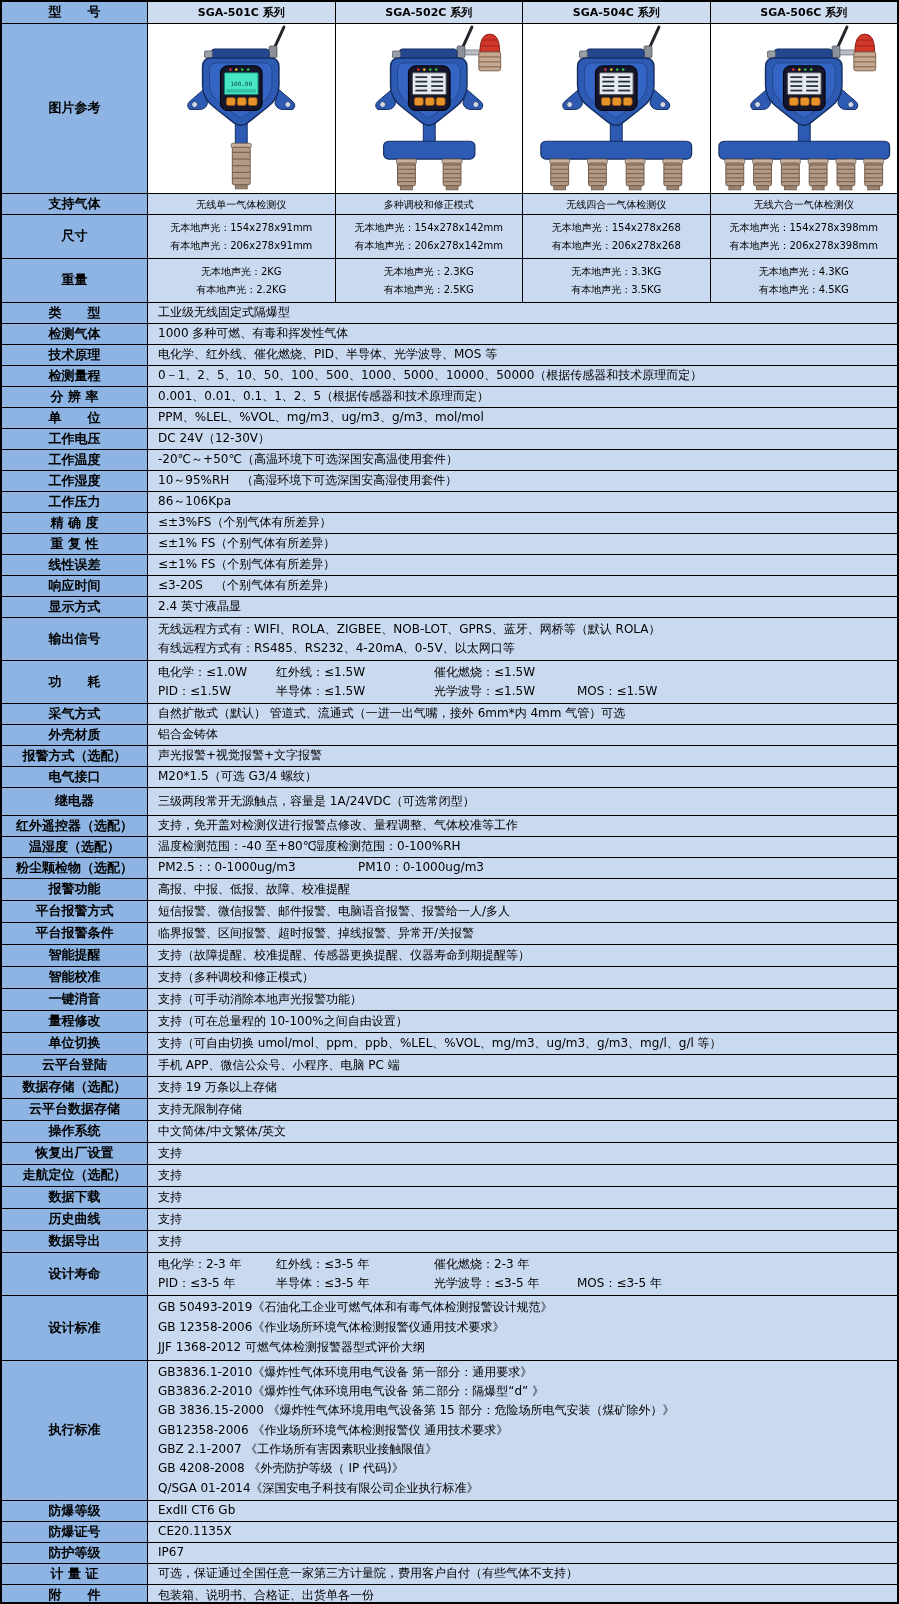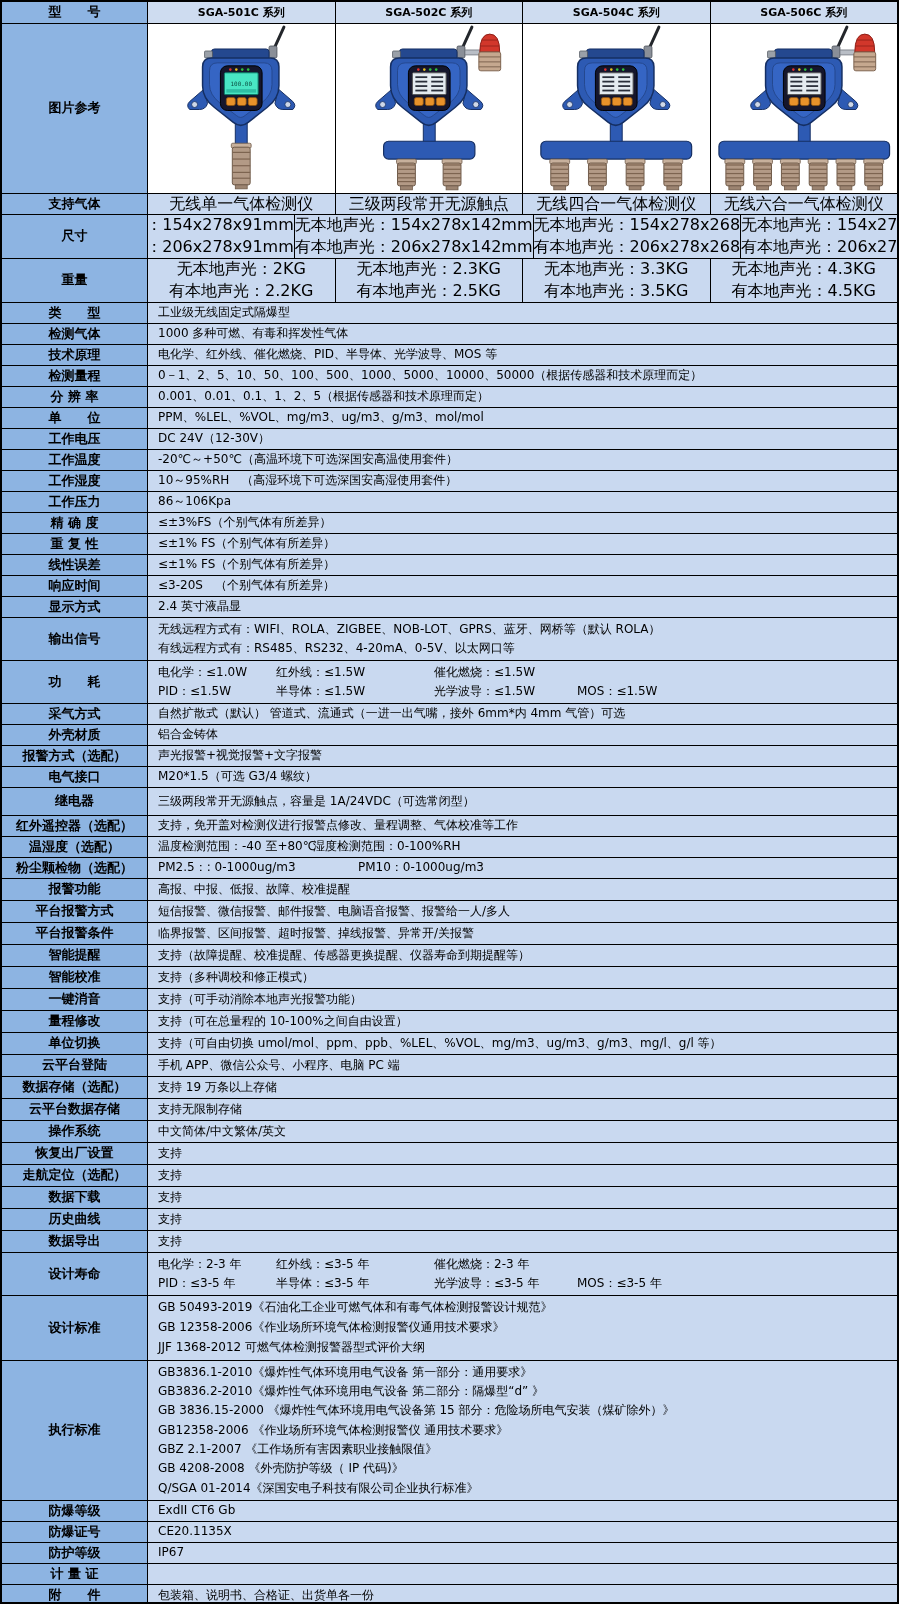--- a/index.html
+++ b/index.html
@@ -44,21 +44,21 @@
     flex:1 1 0;background:var(--value-bg);
     display:flex;flex-direction:column;justify-content:center;
     font-size:12px;overflow:hidden;
   }
   .value-area.pad{padding-left:10px;}
   .value-area.multi{justify-content:space-evenly;}
   .value-area.cols{flex-direction:row;align-items:stretch;padding-left:0;}
   .vcell{
     flex:1 1 0;border-right:1px solid var(--border);
     display:flex;flex-direction:column;align-items:center;justify-content:space-evenly;
-    text-align:center;font-size:16px;line-height:1.1;
+    text-align:center;font-size:10px;line-height:1.1;
   }
   .line{white-space:nowrap;line-height:1.3;}
   .tabs .seg{display:inline-block;white-space:nowrap;vertical-align:top;}
 </style>
 </head>
 <body>
 
 <div class="spec-table">
   <div class="row header-row">
     <div class="cell label-cell">型　　号</div>
@@ -362,21 +362,21 @@
       </div>
   </div>
   <div id="spec-rows">
       <div class="row" style="height: 21px;">
         <div class="cell label-cell">支持气体</div>
         <div class="cell value-area cols">
           <div class="vcell">
             <div class="line">无线单一气体检测仪</div>
           </div>
           <div class="vcell">
-            <div class="line">三级两段常开无源触点</div>
+            <div class="line">多种调校和修正模式</div>
           </div>
           <div class="vcell">
             <div class="line">无线四合一气体检测仪</div>
           </div>
           <div class="vcell">
             <div class="line">无线六合一气体检测仪</div>
           </div>
         </div>
       </div>
       <div class="row" style="height: 44px;">
@@ -715,20 +715,23 @@
         </div>
       </div>
       <div class="row" style="height: 21px;">
         <div class="cell label-cell">防护等级</div>
         <div class="cell value-area pad">
           <div class="line">IP67</div>
         </div>
       </div>
       <div class="row" style="height: 21px;">
         <div class="cell label-cell">计 量 证</div>
+        <div class="cell value-area pad">
+          <div class="line">可选，保证通过全国任意一家第三方计量院，费用客户自付（有些气体不支持）</div>
+        </div>
       </div>
       <div class="row" style="height: 21px;">
         <div class="cell label-cell">附　　件</div>
         <div class="cell value-area pad">
           <div class="line">包装箱、说明书、合格证、出货单各一份</div>
         </div>
       </div>
     </div>
 </div>
 

